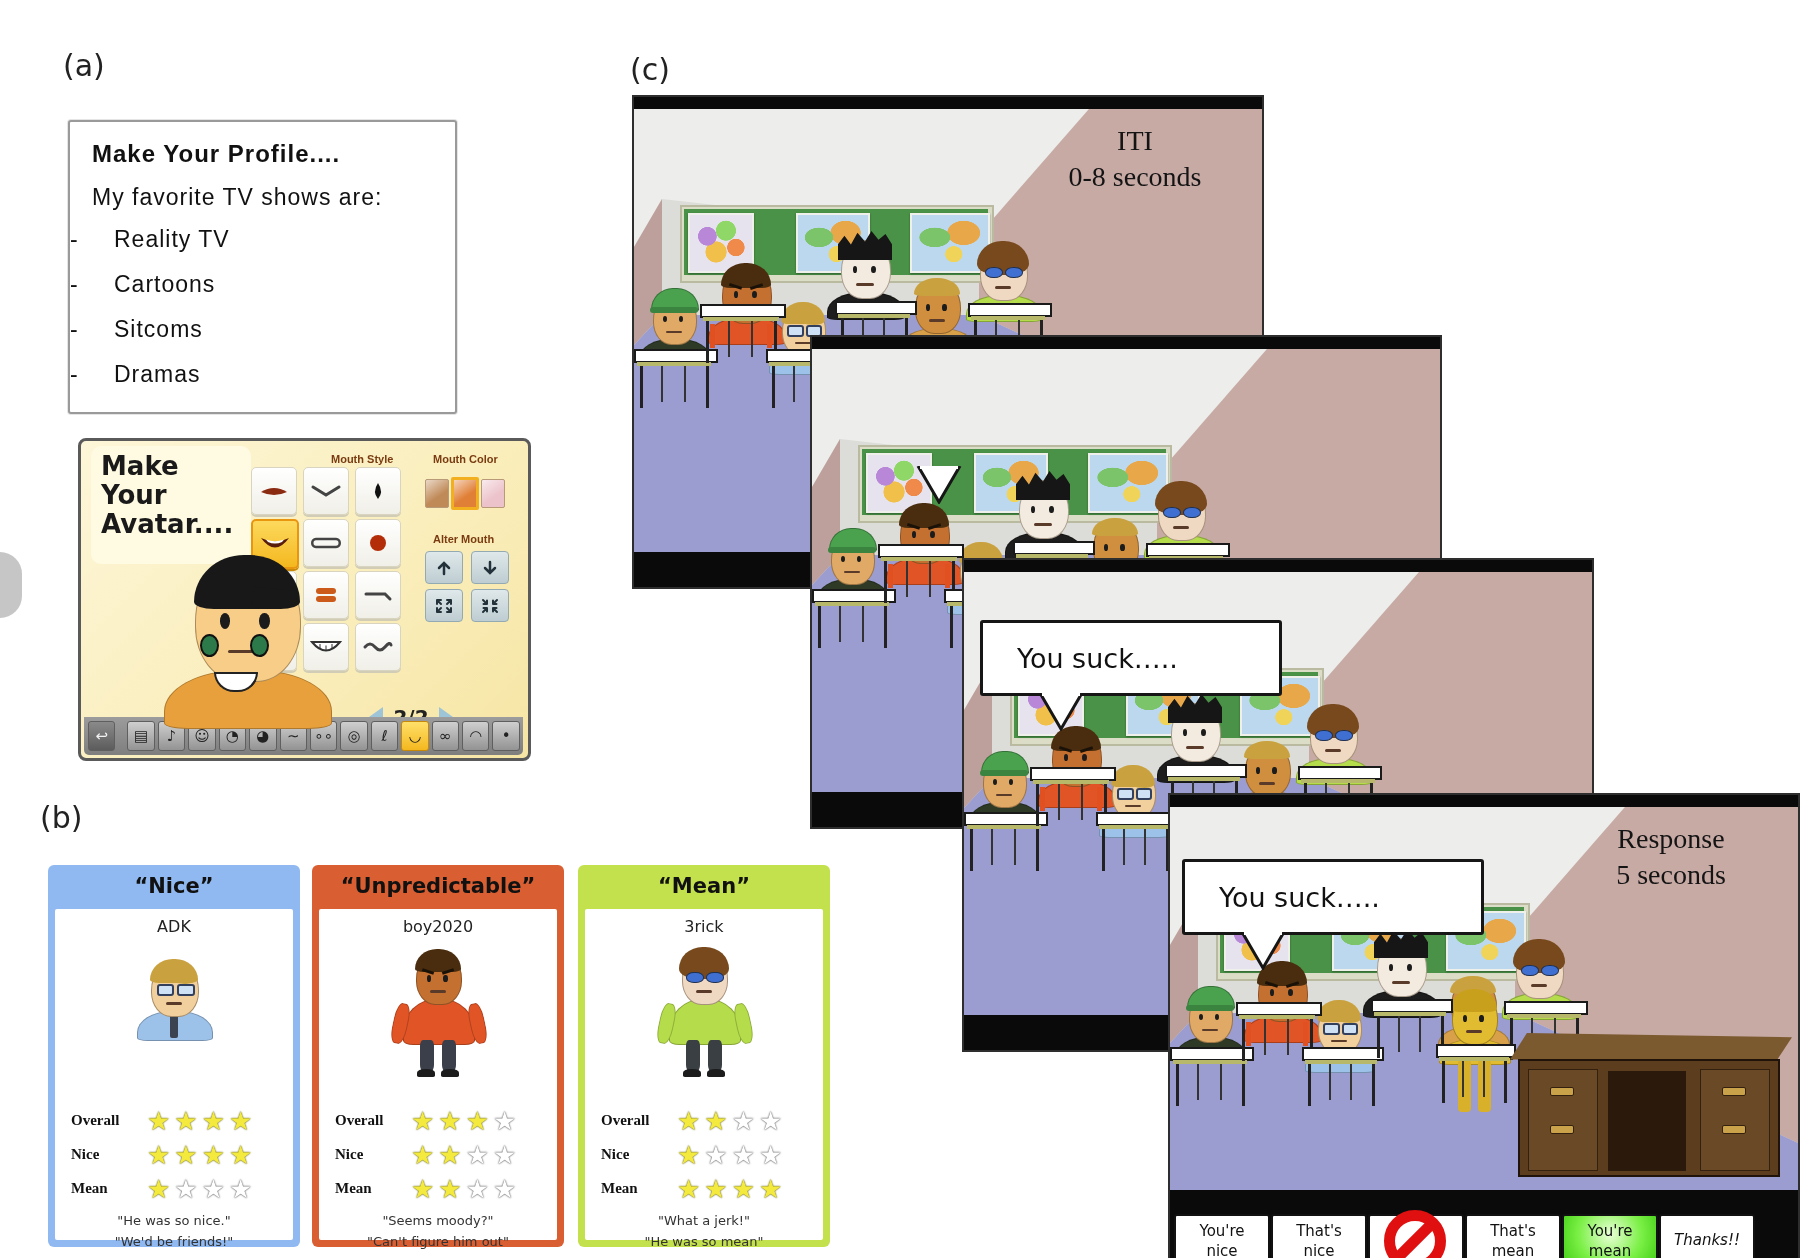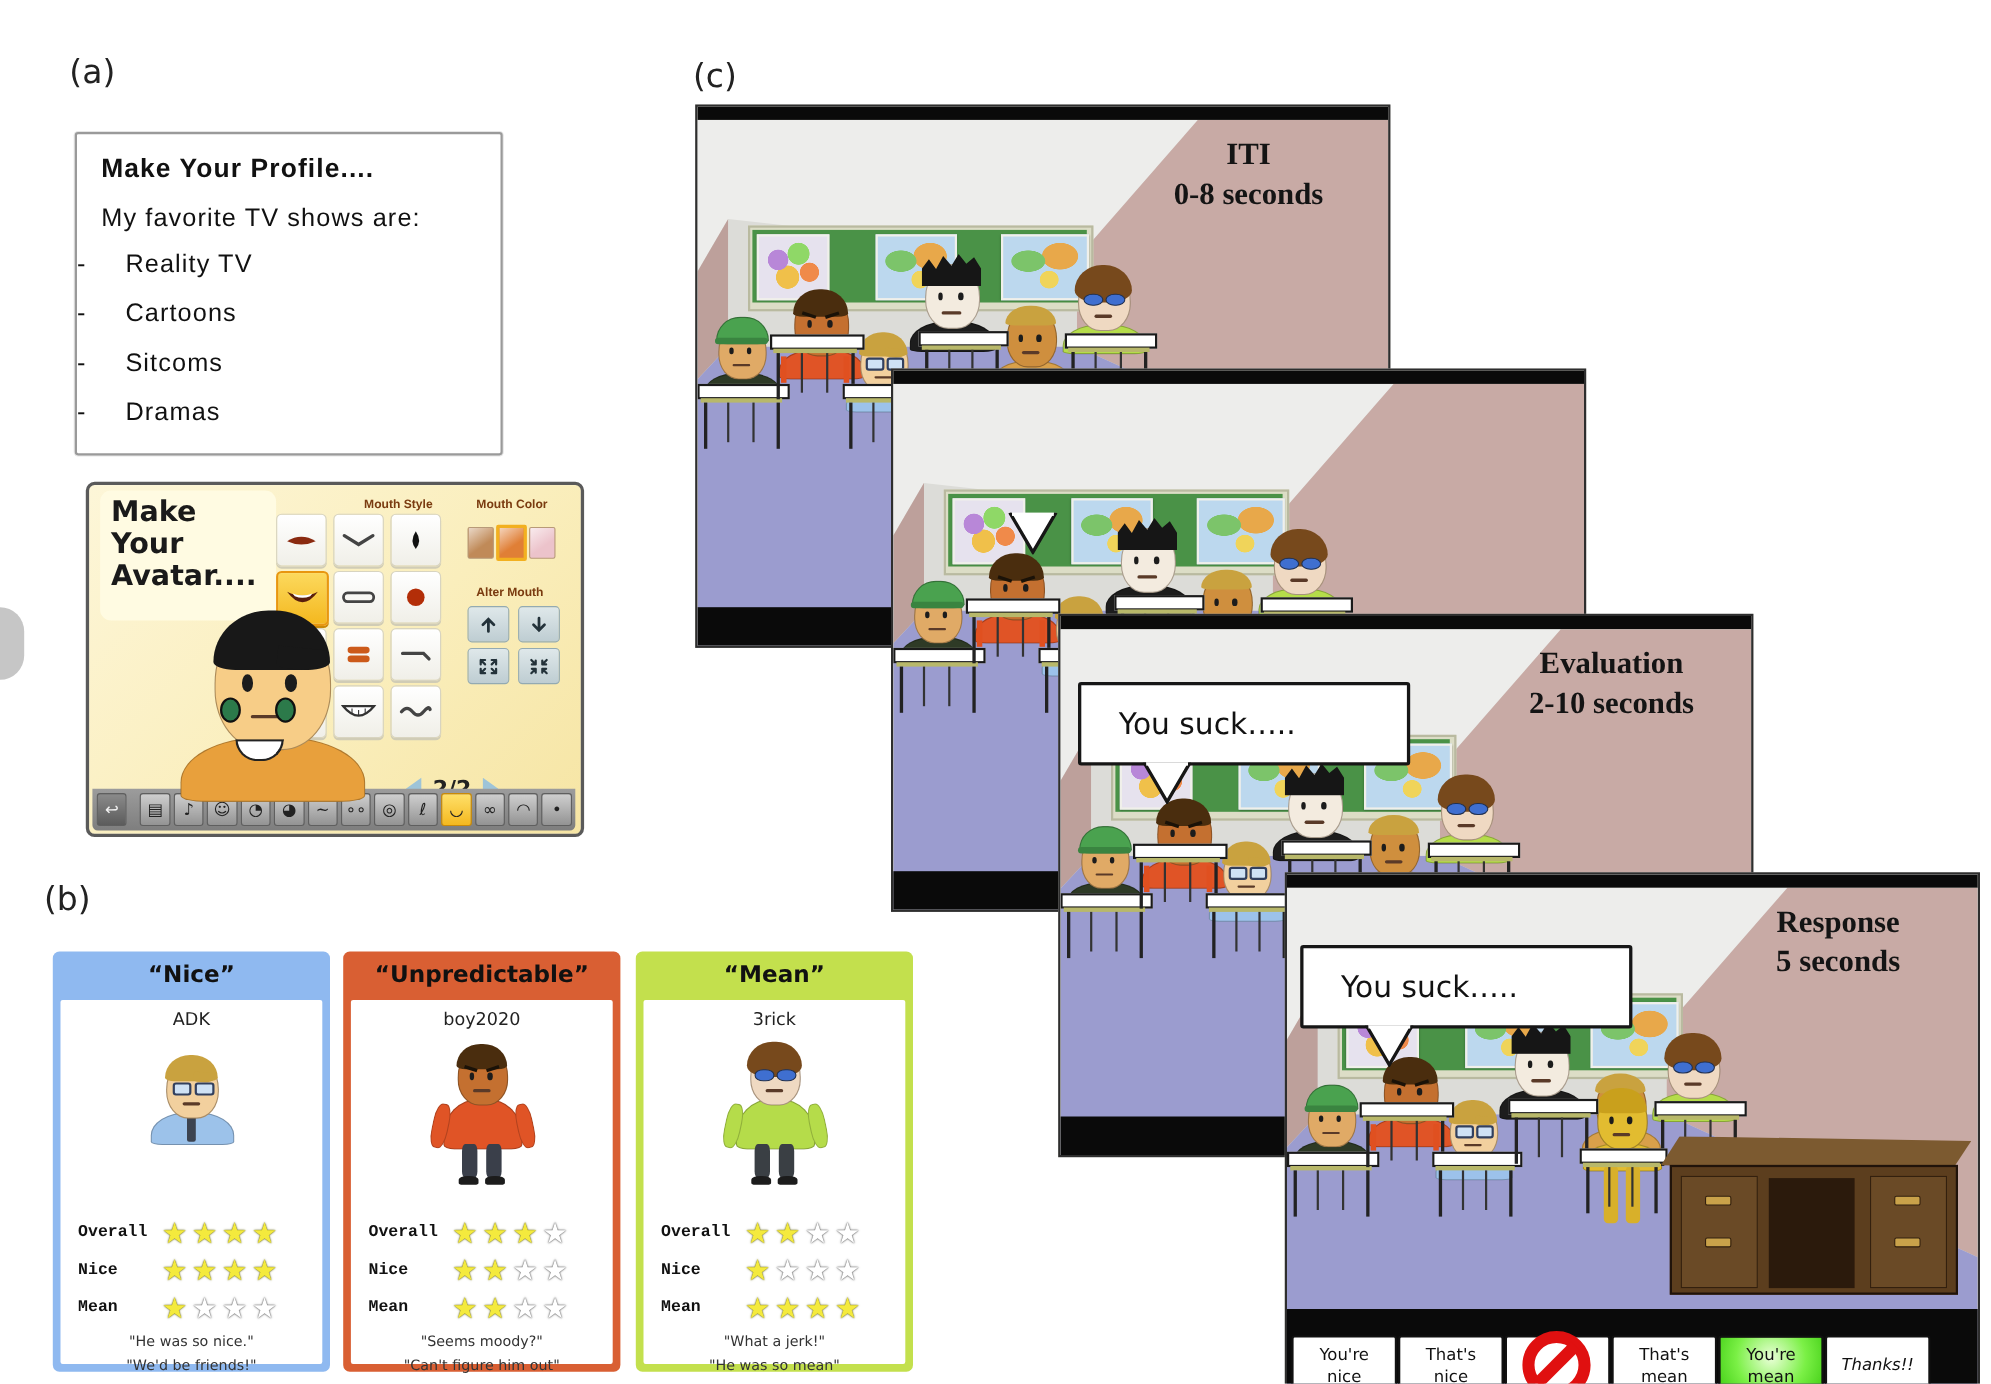--- a/index.html
+++ b/index.html
@@ -40,31 +40,31 @@
   
   #ed-avatar{position:absolute;left:86px;top:96px;width:160px;height:220px;}
   
   .card{position:absolute;top:865px;width:252px;height:382px;border-radius:6px;}
   .card .inner{position:absolute;left:7px;top:44px;right:7px;bottom:7px;background:#fff;border-radius:2px;}
   .card .title{position:absolute;left:0;top:9px;width:100%;text-align:center;font-weight:bold;font-size:21px;color:#111;
     font-family:"DejaVu Sans",sans-serif;}
   .card .uname{position:absolute;left:0;top:8px;width:100%;text-align:center;font-size:16px;color:#222;
     font-family:"DejaVu Sans",sans-serif;}
   .rrow{position:absolute;left:16px;height:26px;width:210px;}
-  .rrow .rlab{position:absolute;left:0;top:3px;font-size:15px;font-weight:bold;color:#111;font-family:Liberation Mono, monospace;}
+  .rrow .rlab{position:absolute;left:0;top:3px;font-size:15px;font-weight:bold;color:#111;font-family:Liberation Serif, serif;}
   .rrow .stars{position:absolute;left:76px;top:-3px;letter-spacing:4px;font-size:26px;}
   .star-f{color:#f4ea3d;text-shadow:0 0 1px #6b6b1d,0 0 2px #6b6b1d;}
   .star-e{color:#ffffff;text-shadow:0 0 1px #555,0 0 2px #555;}
   .quote{position:absolute;left:0;width:100%;text-align:center;font-size:13px;color:#333;font-family:"DejaVu Sans",sans-serif;}
   .mii{position:absolute;}
   .mii div{position:absolute;}
   
   .scene{position:absolute;background:#dcdcd8;border:2px solid #2e2e2e;overflow:hidden;}
   .phase-label{position:absolute;right:12px;top:26px;width:230px;text-align:center;
-    font-family:"Liberation Serif",serif;font-weight:bold;font-size:28px;line-height:1.3;color:#141414;}
+    font-family:"Liberation Serif",serif;font-weight:normal;font-size:28px;line-height:1.3;color:#141414;}
   .bubble{position:absolute;background:#fff;border:3px solid #161616;border-radius:3px;
     font-family:"DejaVu Sans",sans-serif;font-size:27px;color:#111;display:flex;align-items:center;
     padding-left:34px;box-sizing:border-box;}
   .rbtn{position:absolute;background:#fff;border:2px solid #111;border-radius:3px;text-align:center;
     font-family:"DejaVu Sans",sans-serif;font-size:15px;line-height:1.3;color:#111;margin-top:17px;}
   .rbtn.green{background:radial-gradient(circle at 50% 35%,#eaffd8 0%,#7bf046 55%,#3ecc12 100%);}
   .rbtn .tail{position:absolute;left:18px;bottom:-9px;width:0;height:0;border-left:8px solid transparent;
     border-right:8px solid transparent;border-top:9px solid #111;}
   .rbtn .tail2{position:absolute;left:20px;bottom:-5px;width:0;height:0;border-left:6px solid transparent;
     border-right:6px solid transparent;border-top:7px solid #fff;}
@@ -640,24 +640,20 @@
           <div style="position: absolute; left: 361.2px; top: 223px; width: 2px; height: 36px; background: rgb(51, 51, 51); z-index: 6;"></div>
           <div style="position: absolute; left: 383.6px; top: 223px; width: 2px; height: 36px; background: rgb(51, 51, 51); z-index: 6;"></div>
         </div>
         <div class="bubble" style="position: absolute; left: 16px; top: 60px; width: 302px; height: 76px; z-index: 8;">
           <span>You suck…..</span>
         </div>
         <div style="position: absolute; left: 74px; top: 133px; width: 46px; height: 38px; z-index: 8;"><svg width="46" height="38">
             <path d="M2,0 L23,36 L44,0" fill="#fff" stroke="#161616" stroke-width="3"></path>
             <rect x="4" y="0" width="38" height="3" fill="#fff"></rect>
           </svg></div>
-        <div class="phase-label" style="position: absolute; z-index: 7;">
-          <div>Evaluation</div>
-          <div>2-10 seconds</div>
-        </div>
         <div style="position: absolute; left: 0px; top: 455px; width: 628px; height: 35px; background: rgb(10, 10, 10); z-index: 9;"></div>
       </div>
       <div class="scene" style="position: absolute; left: 1168px; top: 793px; width: 628px; height: 465px; z-index: 13;">
         <div style="position: absolute; left: 0px; top: 0px; width: 628px; height: 12px; background: rgb(10, 10, 10);"></div>
         <div style="position: absolute; left: 0px; top: 0px; width: 628px; height: 465px; background: rgb(237, 237, 235); clip-path: polygon(0px 12px, 455px 12px, 345px 138px, 28px 102px, 0px 150px);"></div>
         <div style="position: absolute; left: 0px; top: 0px; width: 628px; height: 465px; background: rgb(200, 170, 165); clip-path: polygon(345px 138px, 455px 12px, 628px 12px, 628px 348px, 345px 218px);"></div>
         <div style="position: absolute; left: 0px; top: 0px; width: 628px; height: 465px; background: rgb(189, 160, 155); clip-path: polygon(0px 150px, 28px 102px, 28px 218px, 0px 248px);"></div>
         <div style="position: absolute; left: 46px; top: 108px; width: 310px; height: 74px; background: rgb(220, 221, 198); border: 2px solid rgb(185, 186, 160); z-index: 2;"></div>
         <div style="position: absolute; left: 50px; top: 112px; width: 304px; height: 66px; background: rgb(74, 146, 71); z-index: 2;"></div>
         <div style="position: absolute; left: 0px; top: 0px; width: 628px; height: 465px; z-index: 3;">

